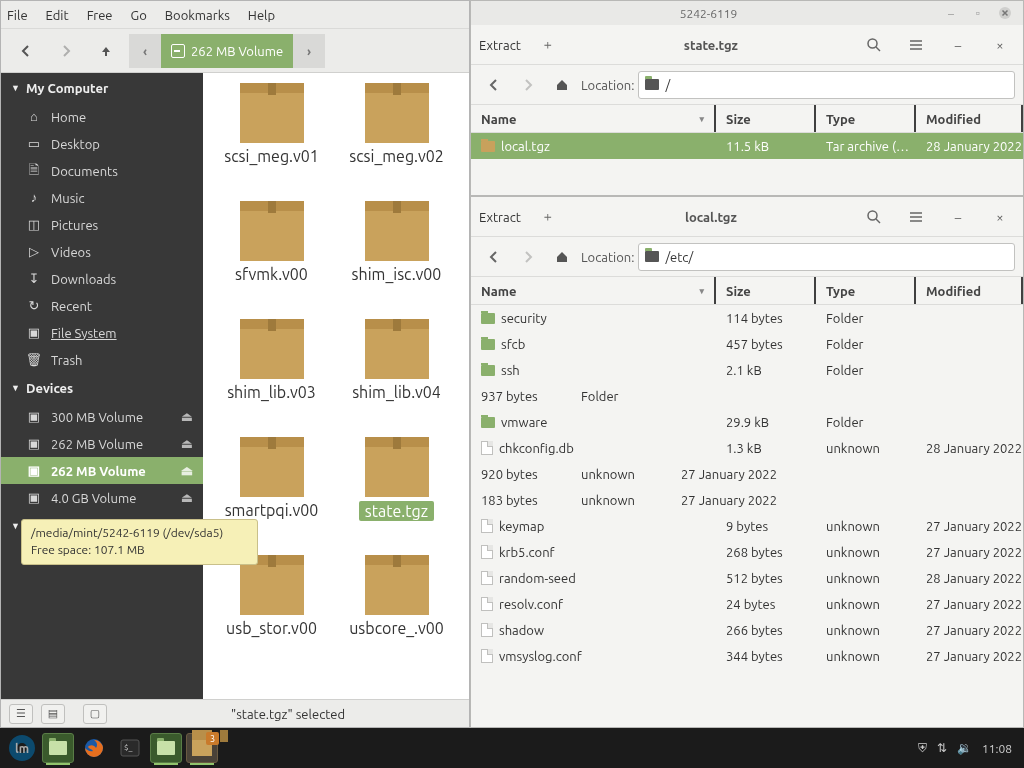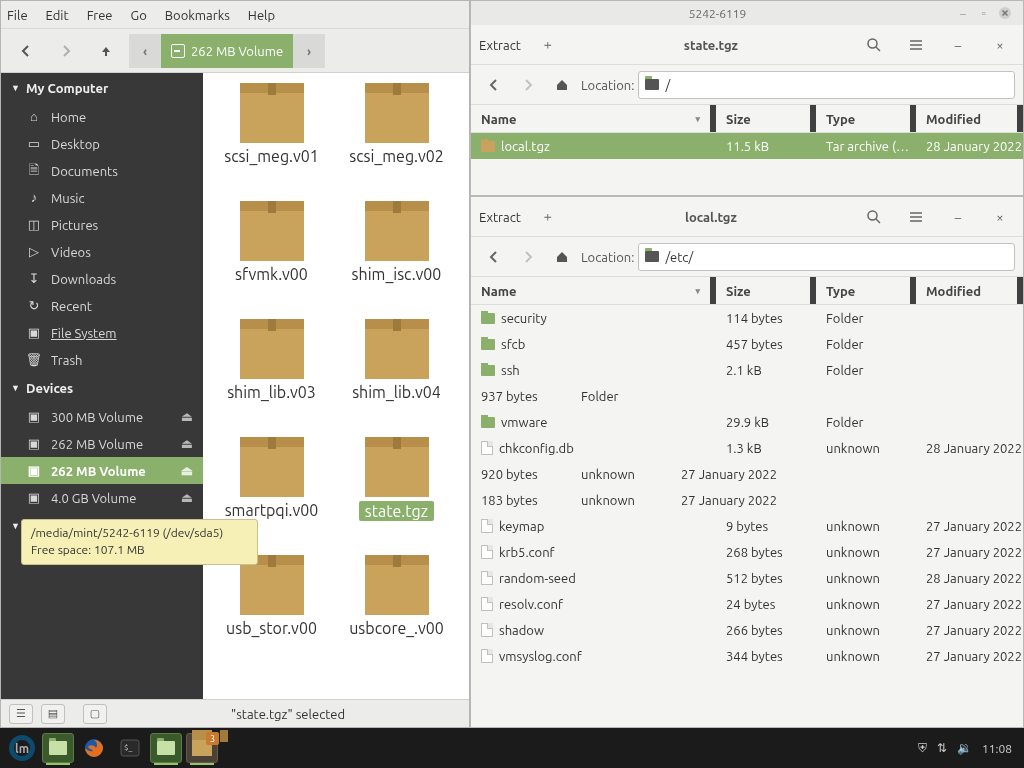--- a/index.html
+++ b/index.html
@@ -98,21 +98,21 @@
 
 .arch {
   position:absolute; background:#f4f4f2; border:1px solid #b8b8b6; font-size:13px; color:#333;
   display:flex; flex-direction:column;
 }
 .arch.one { left:470px; top:0; width:554px; height:196px; } 
 .arch.two { left:470px; top:196px; width:554px; height:532px; } 
 
 .arch-topbar {
   height:24px; background:#e9e9e7; display:flex; align-items:center;
-  font-size:12px; color:#777; padding:0 8px; gap:1px;
+  font-size:12px; color:#777; padding:0 8px; gap:7px;
 }
 .arch-topbar .title { flex:1; text-align:left; padding-left:4px;}
 .arch.one .arch-topbar .title { flex:1; text-align:center;color:#666; }
 .win-btn { width:20px; height:20px; display:flex; align-items:center; justify-content:center; border-radius:50%; color:#999; }
 .win-btn.close { background:transparent; }
 
 .arch-toolbar {
   height:40px; display:flex; align-items:center; padding:0 8px; gap:12px;
   border-bottom:1px solid #dcdcda; background:#f4f4f2;
 }
@@ -126,21 +126,21 @@
 .locinput {
   flex:1; height:28px; border:1px solid #c2c2c0; border-radius:3px; background:#fff;
   display:flex; align-items:center; padding:0 6px; gap:6px; color:#333;
 }
 .loclabel { color:#555; }
 
 .arch-head {
   height:28px; display:flex; align-items:stretch; border-bottom:1px solid #dcdcda;
   background:#f4f4f2; font-weight:600; color:#444;
 }
-.arch-head .col { display:flex; align-items:center; padding:0 10px; border-right:6px solid #404040;text-align:center; }
+.arch-head .col { display:flex; align-items:center; padding:0 10px; border-right:2px solid #404040;text-align:center; }
 .arch-head .col.sortable::after { content:'▾'; margin-left:auto; font-size:9px; color:#888; }
 .col.name { width:245px; } .col.size { width:100px; } .col.type { width:100px; } .col.mod { flex:1; }
 .in-two .col.name { width:245px; } .in-two .col.size { width:100px; } .in-two .col.type { width:100px; } .in-two .col.mod { flex:1; }
 
 .arch-rows { flex:1; overflow:hidden; }
 .row {
   height:26px; display:flex; align-items:center; font-size:13px; color:#333;
 }
 .row.sel { background:#8ab06c; color:#fff; }
 .row .c { padding:0 10px; display:flex; align-items:center; gap:6px; overflow:hidden; white-space:nowrap; }
@@ -158,21 +158,21 @@
   position:absolute; left:0; bottom:0; width:1024px; height:40px;
   background:#1b1b1b; display:flex; align-items:center; padding:0 6px; gap:4px;
 }
 .tb-btn {
   width:32px; height:30px; border-radius:3px; display:flex; align-items:center;
   justify-content:center; color:#ddd; position:relative;
 }
 .tb-btn.green { background:#3a5a2c; border:1px solid #5a7d47; }
 .tb-btn.active::after { content:''; position:absolute; left:3px; right:3px; bottom:-3px; height:2px; background:#91c46c; }
 .mint-logo {
-  width:26px;height:26px;border-radius:50%;border:5px solid #0c4a6e;
+  width:26px;height:26px;border-radius:50%;border:8px solid #0c4a6e;
   display:flex;align-items:center;justify-content:center;font-size:12px;font-weight:bold;color:#aaa;
 }
 .badge{position:absolute;right:-2px;top:-2px;width:13px;height:13px;background:#c97a2b;border-radius:2px;color:#fff;font-size:9px;display:flex;align-items:center;justify-content:center;}
 .tb-spacer{flex:1;}
 .tb-right{display:flex;align-items:center;gap:10px;color:#ccc;font-size:12px;padding-right:6px;}
 
 svg { display:block; }
 </style>
 </head>
 <body>

